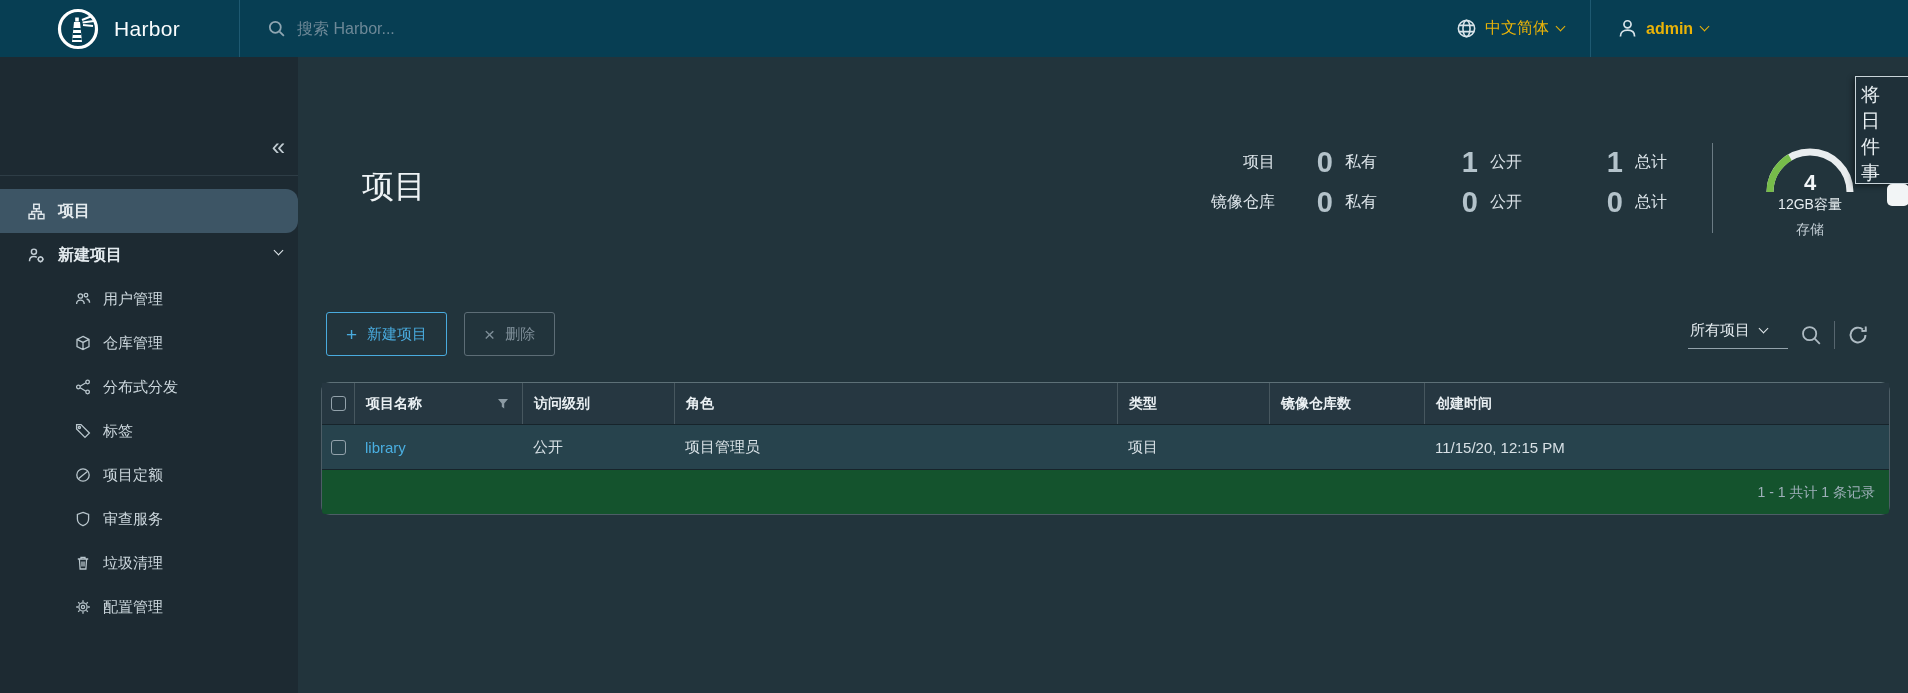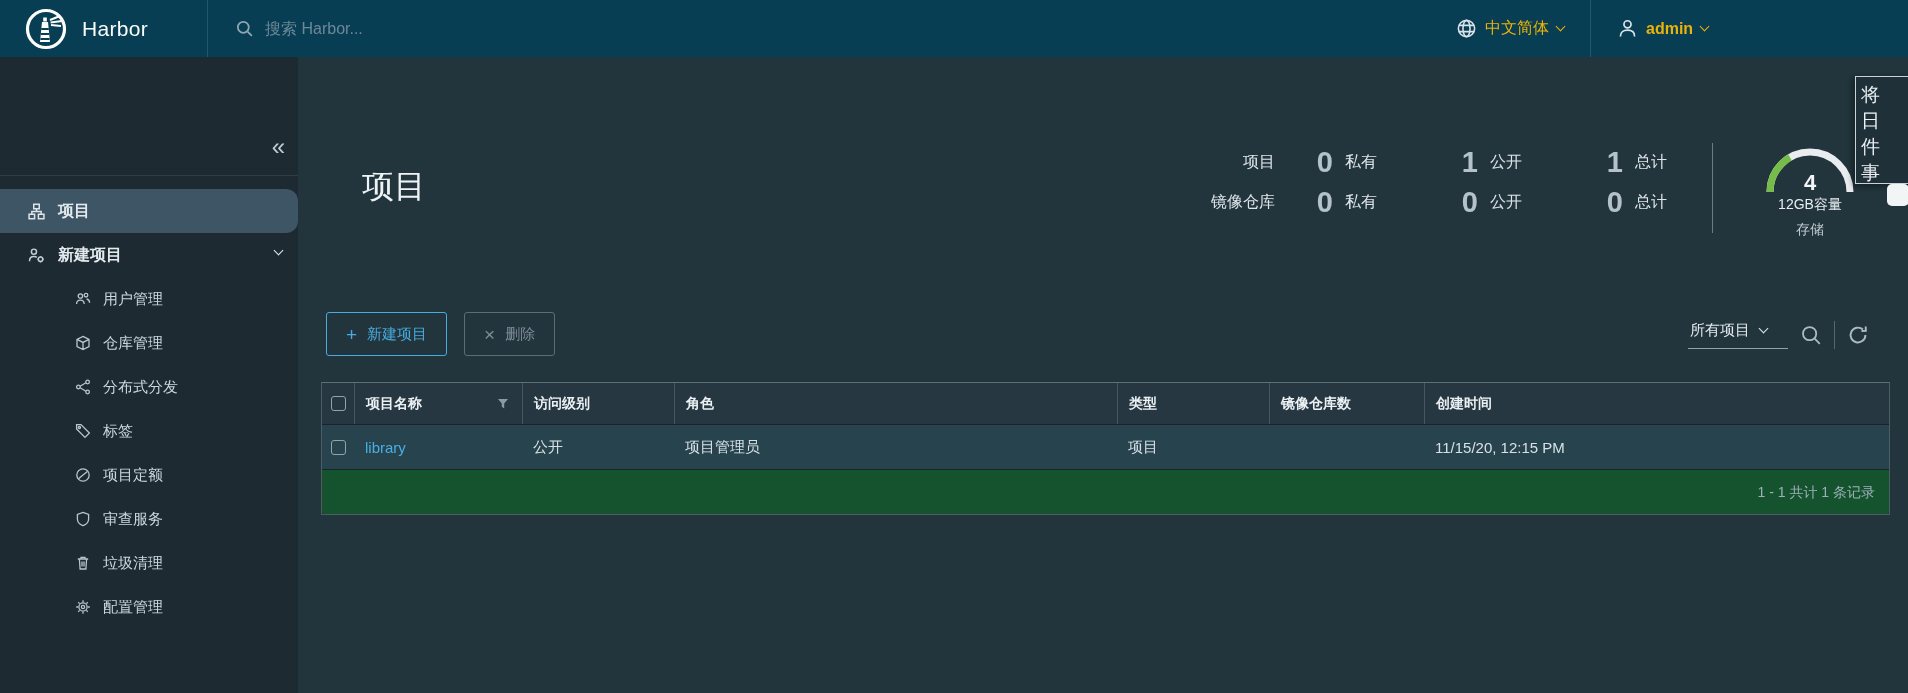--- a/index.html
+++ b/index.html
@@ -1,21 +1,21 @@
 <!DOCTYPE html>
 <html><head>
 <meta charset="utf-8">
 <style>
   html,body{margin:0;padding:0;background:#22343c;font-family:"Liberation Sans","DejaVu Sans",sans-serif;}
   *{box-sizing:border-box;}
   #app{position:relative;width:1908px;height:693px;overflow:hidden;background:#22343c;color:#e3eaee;}
 
   
   .hdr{position:absolute;top:0;left:0;width:1908px;height:57px;background:#073e53;display:flex;align-items:center;z-index:5;}
-  .brand{display:flex;align-items:center;height:57px;width:207px;padding-left:25px;gap:15px;cursor:pointer;}
+  .brand{display:flex;align-items:center;height:57px;width:207px;padding-left:25px;gap:15px;cursor:pointer;margin-left:32px;}
   .brand-name{font-size:21px;color:#fafdfe;letter-spacing:.3px;}
   .hdr-sep{width:1px;height:57px;background:#1e5971;}
   .hdr-search{display:flex;align-items:center;gap:9px;padding-left:27px;flex:1;}
   .hdr-search input{background:transparent;border:none;outline:none;font-size:16px;color:#f97316;width:520px;font-family:inherit;}
   .hdr-search input::placeholder{color:#6d8897;}
   .hdr-right{position:absolute;left:1456px;top:0;height:57px;display:flex;align-items:center;color:#eab308;}
   .hd-group{display:flex;align-items:center;gap:8px;font-size:16px;cursor:pointer;}
   .hdr-sep2{width:1px;height:57px;background:#1e5971;margin-left:26px;margin-right:26px;}
   .chev{display:inline-block;width:7px;height:7px;border-right:1.6px solid currentColor;border-bottom:1.6px solid currentColor;transform:rotate(45deg);margin-top:-4px;}
   .icon{color:#c7d4db;display:inline-flex;}
@@ -56,21 +56,21 @@
   .btn{display:flex;align-items:center;gap:10px;height:44px;padding:0 19px;background:transparent;border-radius:3px;font-size:15px;font-family:inherit;cursor:pointer;}
   .btn-primary{border:1px solid #49abde;color:#49abde;}
   .btn-disabled{border:1px solid #5d6d76;color:#7e8e98;}
   .btn .glyph{font-size:19px;line-height:1;}
   .filterbar{position:absolute;left:1688px;top:320px;display:flex;align-items:center;height:30px;}
   .proj-filter{display:flex;align-items:center;gap:10px;font-size:15px;color:#e3eaee;border-bottom:1px solid #93a2ab;padding:0 16px 8px 2px;width:100px;cursor:pointer;}
   .fb-icon{margin-left:12px;color:#aebbc3;cursor:pointer;display:inline-flex;}
   .fb-vr{width:1px;height:28px;background:#57666f;margin-left:12px;}
 
   
-  .grid{position:absolute;left:321px;top:382px;width:1569px;border:1px solid #4d5d66;border-top:1px solid #5d7077;border-radius:0;}
+  .grid{position:absolute;left:321px;top:382px;width:1569px;border:1px solid #4d5d66;border-top:1px solid #5d7077;border-radius:9px;}
   .g-head{display:flex;height:42px;align-items:center;background:#263741;border-bottom:1px solid #17242b;font-weight:bold;font-size:14px;color:#eaf0f3;}
   .g-row{display:flex;height:45px;align-items:flex-end;background:#27434d;border-bottom:1px solid #17242b;font-size:15px;color:#d7e0e5;}
   .g-foot{height:44px;line-height:44px;background:#14532d;text-align:right;padding-right:14px;font-size:14px;color:#9fb0ba;border-radius:0 0 3px 3px;}
   .c{padding-left:11px;display:flex;align-items:center;height:100%;}
   .g-head .c{border-left:1px solid #47575f;}
   .g-head .c0{border-left:none;}
   .c0{width:32px;justify-content:center;padding-left:0;}
   .c1{width:168px;}.c2{width:152px;}.c3{width:443px;}.c4{width:152px;}.c5{width:155px;}.c6{flex:1;}
   .cb{width:15px;height:15px;border:1px solid #93a2ab;border-radius:3px;background:transparent;cursor:pointer;}
   .funnel{margin-left:auto;margin-right:13px;color:#8b9aa3;cursor:pointer;display:inline-flex;}

